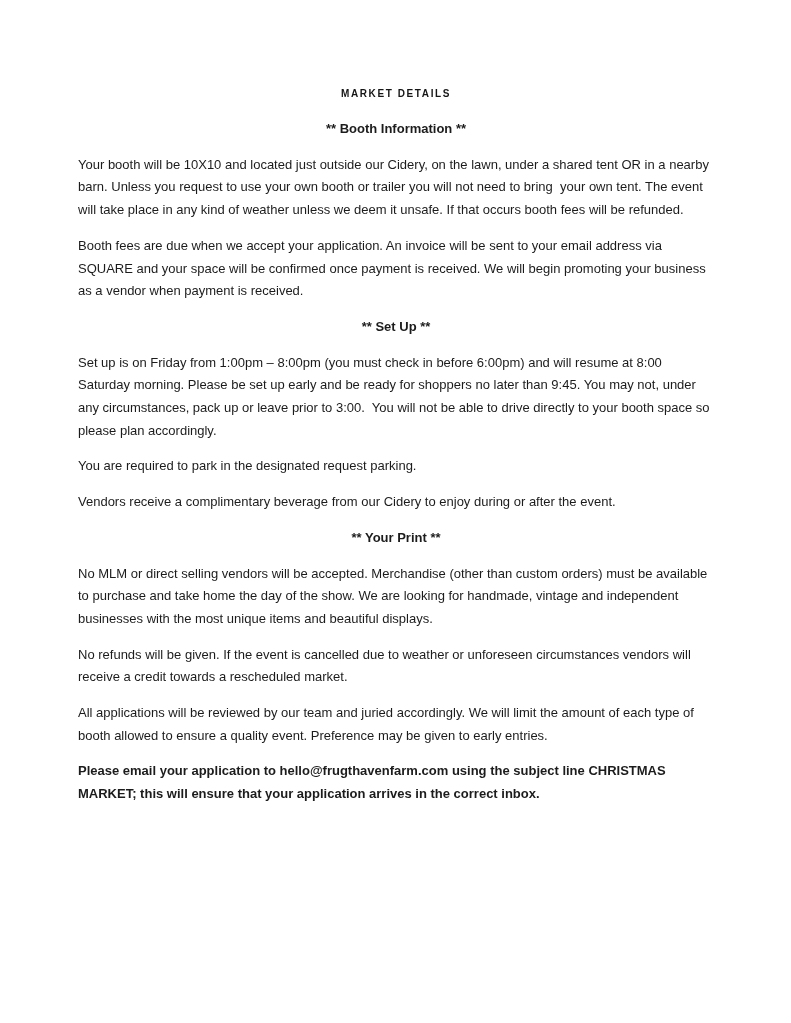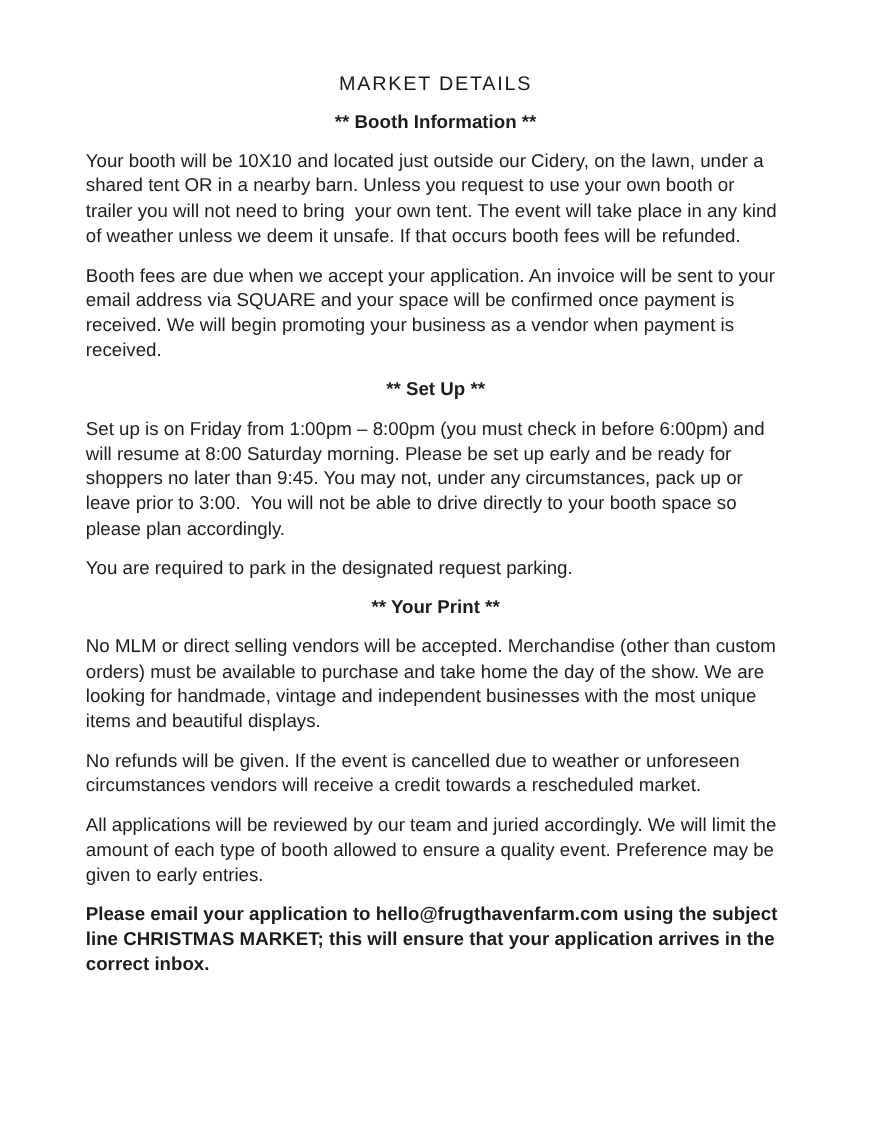--- a/index.html
+++ b/index.html
@@ -13,30 +13,30 @@
     font-family: "Liberation Sans", "DejaVu Sans", sans-serif;
     color: #1c1c1c;
   }
   .doc-body {
     position: absolute;
     top: 66px;
     left: 78px;
     width: 636px;
   }
   .doc-title {
-    font-size: 18px;
-    font-weight: 400;
+    font-size: 10px;
+    font-weight: 700;
     letter-spacing: 1.6px;
     text-align: center;
     line-height: 20px;
-    margin: 0 0 14px 0;
+    margin: 18px 0 14px 0;
     color: #161616;
   }
   .blk {
-    font-size: 17px;
+    font-size: 13px;
     line-height: 22.7px;
     margin: 0 0 13px 0;
     white-space: pre-wrap;
     text-align: left;
   }
   .blk-heading {
     font-weight: 700;
     text-align: center;
   }
   .blk-para-bold {
@@ -58,20 +58,21 @@
 
   <div class="doc-body">
     <div class="doc-title">MARKET DETAILS</div>
     <div id="blocks-container">
         <p class="blk blk-heading">** Booth Information **</p>
         <p class="blk blk-para">Your booth will be 10X10 and located just outside our Cidery, on the lawn, under a shared tent OR in a nearby barn. Unless you request to use your own booth or trailer you will not need to bring  your own tent. The event will take place in any kind of weather unless we deem it unsafe. If that occurs booth fees will be refunded.</p>
         <p class="blk blk-para">Booth fees are due when we accept your application. An invoice will be sent to your email address via SQUARE and your space will be confirmed once payment is received. We will begin promoting your business as a vendor when payment is received.</p>
         <p class="blk blk-heading">** Set Up **</p>
         <p class="blk blk-para">Set up is on Friday from 1:00pm – 8:00pm (you must check in before 6:00pm) and will resume at 8:00 Saturday morning. Please be set up early and be ready for shoppers no later than 9:45. You may not, under any circumstances, pack up or leave prior to 3:00.  You will not be able to drive directly to your booth space so please plan accordingly.</p>
         <p class="blk blk-para">You are required to park in the designated request parking.</p>
+        <p class="blk blk-para">Vendors receive a complimentary beverage from our Cidery to enjoy during or after the event.</p>
         <p class="blk blk-heading">** Your Print **</p>
         <p class="blk blk-para">No MLM or direct selling vendors will be accepted. Merchandise (other than custom orders) must be available to purchase and take home the day of the show. We are looking for handmade, vintage and independent businesses with the most unique items and beautiful displays.</p>
         <p class="blk blk-para">No refunds will be given. If the event is cancelled due to weather or unforeseen circumstances vendors will receive a credit towards a rescheduled market.</p>
         <p class="blk blk-para">All applications will be reviewed by our team and juried accordingly. We will limit the amount of each type of booth allowed to ensure a quality event. Preference may be given to early entries.</p>
         <p class="blk blk-para-bold">Please email your application to hello@frugthavenfarm.com using the subject line CHRISTMAS MARKET; this will ensure that your application arrives in the correct inbox.</p>
       </div>
   </div>
 
 
 </div>

